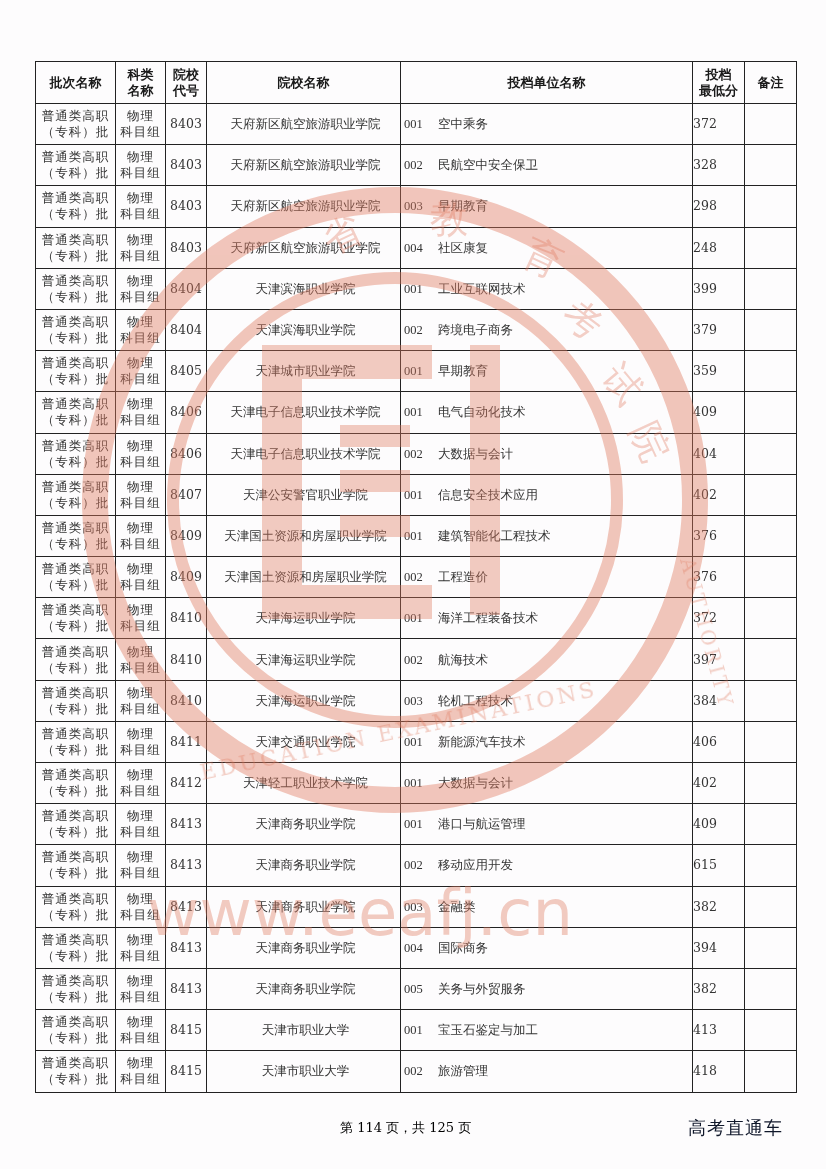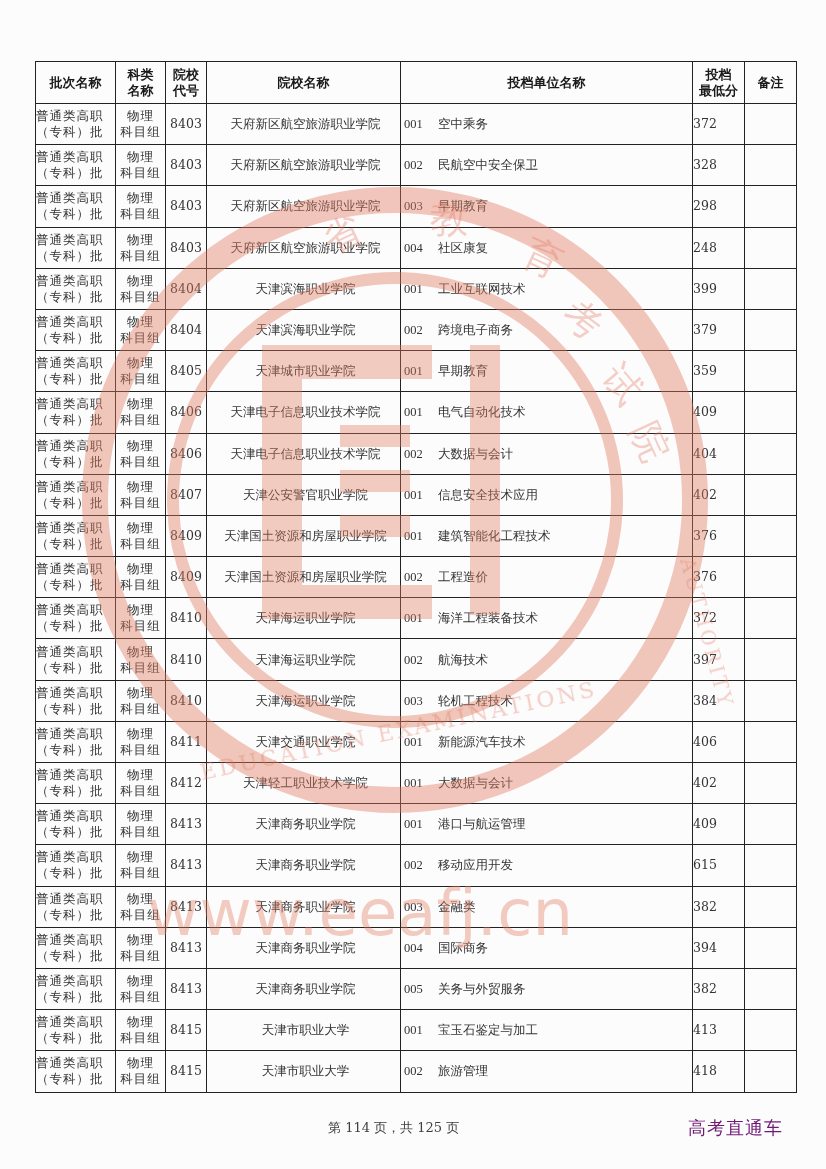--- a/index.html
+++ b/index.html
@@ -21,33 +21,33 @@
   table.admit th, table.admit td {
     border: 1.5px solid #222;
     padding: 0; font-size: 12.5px; line-height: 16px;
     color: #333;
   }
   table.admit th {
     height: 41px; font-weight: bold; font-size: 13px; color: #1a1a1a;
     text-align: center; font-family: "DejaVu Sans", sans-serif;
   }
   table.admit td { height: 40.2px; }
-  .c-batch { letter-spacing: 1px; }
+  .c-batch { text-align: center; letter-spacing: 1px; }
   .c-subj { text-align: center; letter-spacing: 1px; margin-top: 6px; }
   .c-code { text-align: center; }
   .c-school { padding-left: 4px !important; white-space: nowrap; text-align: center; }
   .c-unit { padding-left: 3px !important; white-space: nowrap; font-family: Liberation Serif, serif; }
   .c-unit .u-code { display: inline-block; width: 34px; }
   .c-score { text-align: left; }
   .footer-page {
-    position: absolute; left: 328px; top: 1119px; font-size: 13px; color: #404040;
+    position: absolute; left: 340px; top: 1119px; font-size: 13px; color: #000000;
     font-family: "DejaVu Serif", serif;
   }
   .footer-brand {
-    position: absolute; left: 688px; top: 1116px; font-size: 18px; color: #701a75;
+    position: absolute; left: 688px; top: 1116px; font-size: 18px; color: #0f172a;
     font-family: "DejaVu Sans", sans-serif; letter-spacing: 1px;
   }
 </style>
 </head>
 <body>
 
 <table class="admit">
   <colgroup>
     <col style="width:80px">
       <col style="width:50px">

